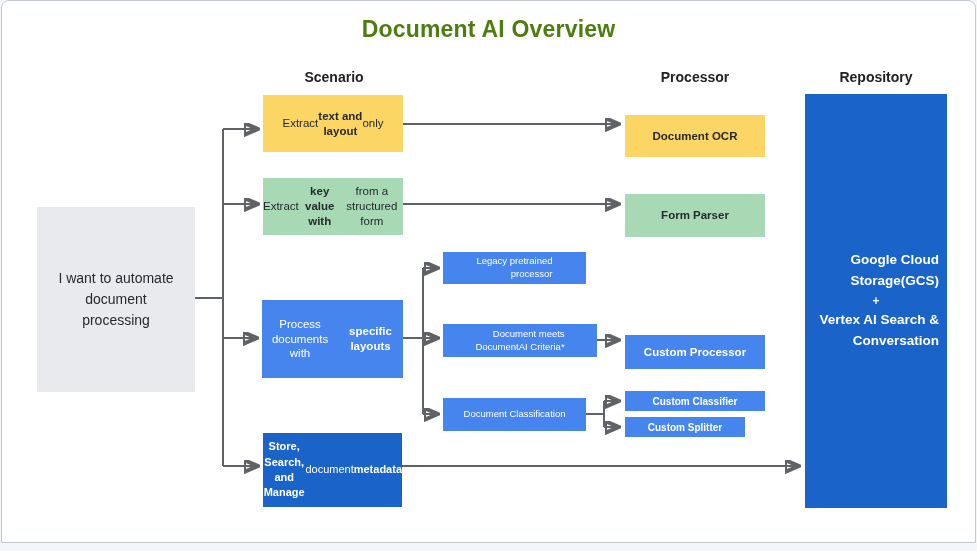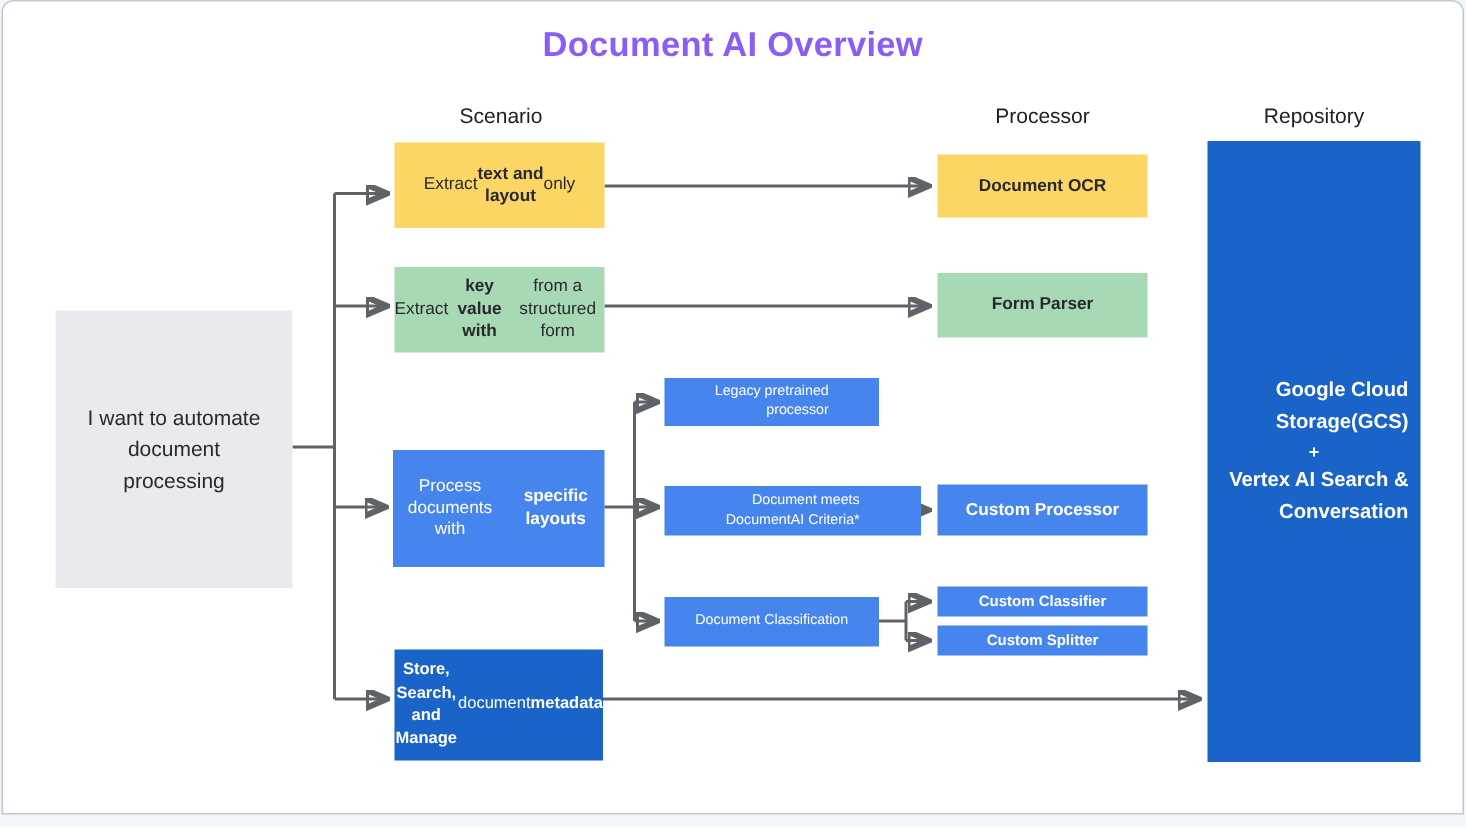--- a/index.html
+++ b/index.html
@@ -10,38 +10,38 @@
     -webkit-font-smoothing:antialiased;
   }
   .card{
     position:absolute;left:1px;top:0;width:973px;height:541px;
     background:#FFFFFF;border:1px solid #C3C7CE;
     border-radius:8px 8px 0 0;
   }
   .abs{position:absolute;box-sizing:border-box;}
   .title{
     left:0;right:0;top:16px;text-align:center;
-    font-size:23px;font-weight:600;color:#8b5cf6;letter-spacing:.2px;
+    font-size:23px;font-weight:600;color:#4d7c0f;letter-spacing:.2px;
   }
   .col-header{
     top:69px;transform:translateX(-50%);
-    font-size:14px;font-weight:400;color:#202124;white-space:nowrap;text-align:center;
+    font-size:14px;font-weight:700;color:#202124;white-space:nowrap;text-align:center;
   }
   .node{
     display:flex;align-items:center;justify-content:center;text-align:center;
     white-space:pre-line;line-height:1.3;color:#27292E;
   }
   .b{font-weight:700;}
   .start-box{background:#E8EAED;font-size:14px;line-height:1.5;}
   .yellow{background:#FCD665;}
   .green{background:#A6D9B4;}
   .blue{background:#4684EE;color:#FFFFFF;}
   .darkblue{background:#1A63C9;color:#FFFFFF;}
   .scenario-text{font-size:11.5px;}
-  .proc-label{font-size:11.5px;font-weight:700;}
+  .proc-label{font-size:11.5px;font-weight:700;margin-top:12px;}
   .sub-label{font-size:9.5px;line-height:1.35;text-align:right;}
   .small-proc{font-size:10px;font-weight:700;}
   .store-text{font-size:11px;line-height:1.4;}
   .repo-text{font-size:13.5px;font-weight:700;line-height:1.55;padding:0 8px;}
   .repo-text .plus{font-size:12px;}
   svg.wires{position:absolute;left:0;top:0;pointer-events:none;}
   svg.wires path{stroke:#5F6368;stroke-width:2;fill:none;}
 </style>
 </head>
 <body>
@@ -92,27 +92,27 @@
 <div class="abs node green scenario-text" style="left:263px;top:178px;width:140px;height:57px;"><span>Extract </span><span class="b">key value
 with</span><span> from a
 structured form</span></div>
 <div class="abs node green proc-label" style="left:625px;top:182px;width:140px;height:43px;">Form Parser</div>
 
 <div class="abs node blue scenario-text" style="left:262px;top:300px;width:141px;height:78px;"><span>Process documents
 with </span><span class="b">specific layouts</span></div>
 
 <div class="abs node blue sub-label" style="left:443px;top:252px;width:143px;height:32px;">Legacy pretrained
 processor</div>
-<div class="abs node blue sub-label" style="left:443px;top:324px;width:171px;height:33px;">Document meets
+<div class="abs node blue sub-label" style="left:443px;top:324px;width:154px;height:33px;">Document meets
 DocumentAI Criteria*</div>
 <div class="abs node blue sub-label" style="left:443px;top:398px;width:143px;height:33px;">Document Classification</div>
 
 <div class="abs node blue proc-label" style="left:625px;top:323px;width:140px;height:34px;">Custom Processor</div>
 <div class="abs node blue small-proc" style="left:625px;top:391px;width:140px;height:20px;">Custom Classifier</div>
-<div class="abs node blue small-proc" style="left:625px;top:417px;width:140px;height:20px;">Custom Splitter</div>
+<div class="abs node blue small-proc" style="left:625px;top:417px;width:120px;height:20px;">Custom Splitter</div>
 
 <div class="abs node darkblue store-text" style="left:263px;top:433px;width:139px;height:74px;"><span class="b">Store, Search, and
 Manage</span><span> document
 </span><span class="b">metadata</span></div>
 
 <div class="abs node darkblue repo-text" style="left:805px;top:94px;width:142px;height:414px;flex-direction:column;text-align:right;">
   <div>Google Cloud Storage(GCS)</div>
   <div class="plus">+</div>
   <div>Vertex AI Search &amp; Conversation</div>
 </div>

